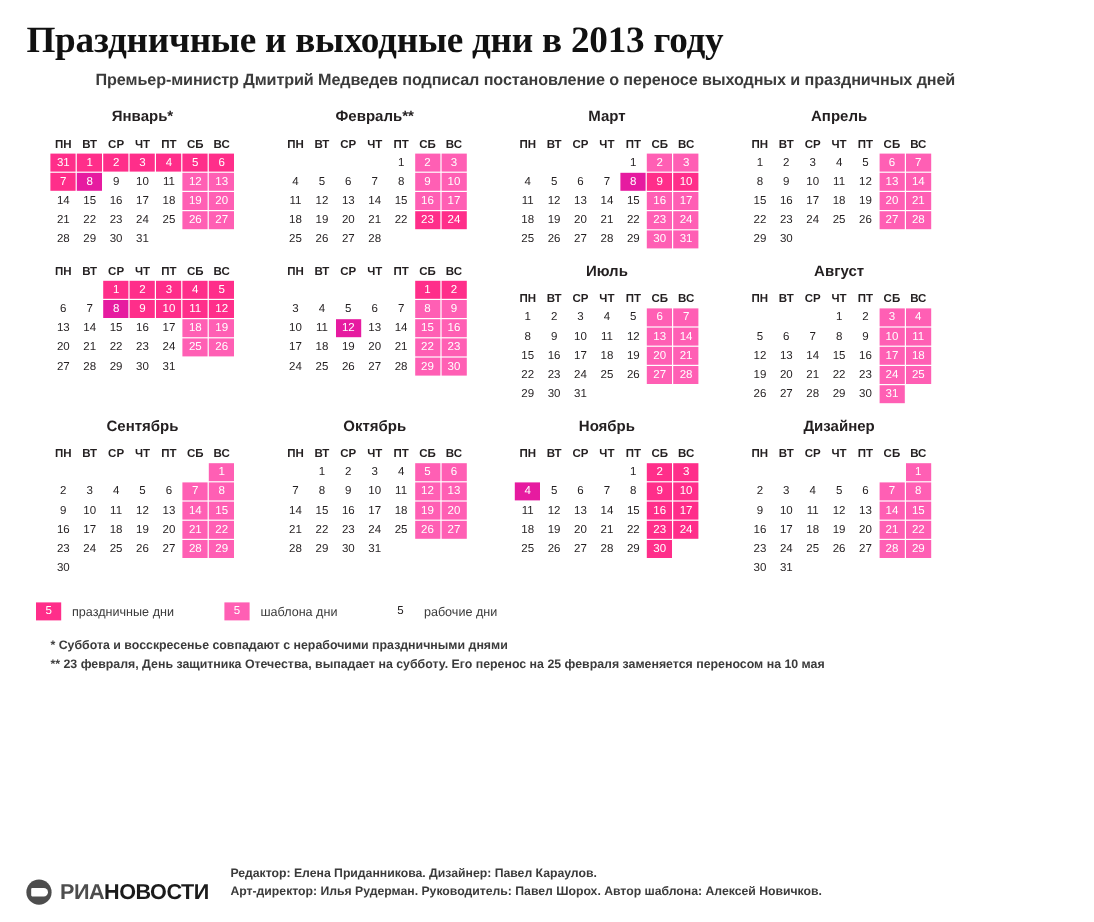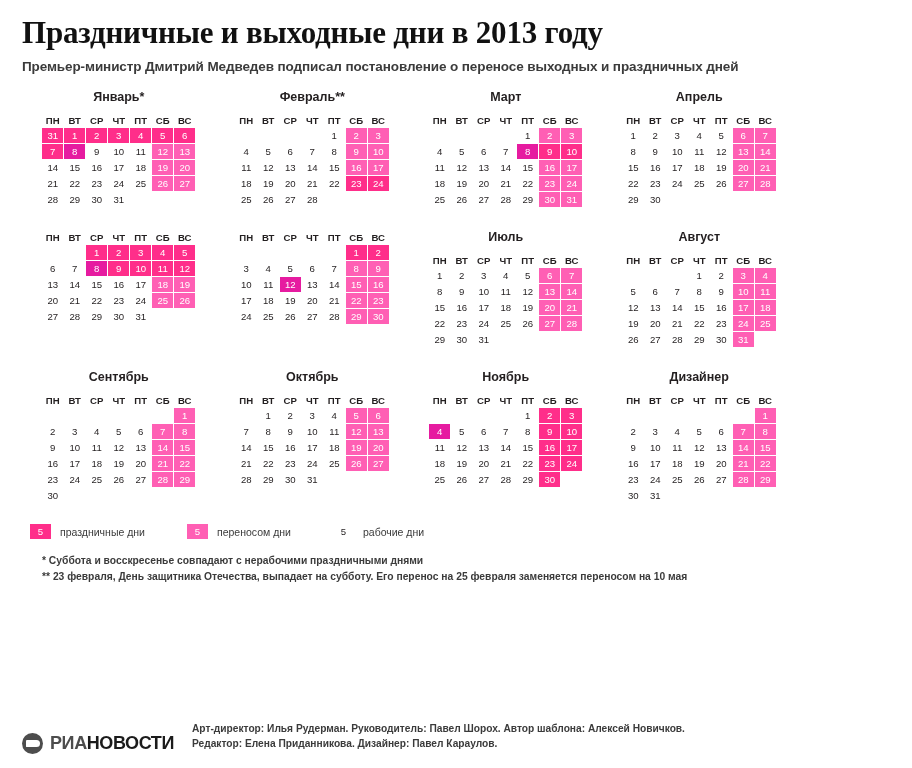--- a/index.html
+++ b/index.html
@@ -32,27 +32,28 @@
     padding-top: 16px;
     color: #111111;
     line-height: 1.1;
   }
   .subtitle {
     font-size: 13.5px;
     font-weight: bold;
     color: #3b3b3b;
     padding-top: 9px;
     letter-spacing: -0.1px;
+    text-align: right;
   }
   
   .cal-grid {
     margin-top: 16px;
     display: grid;
     grid-template-columns: repeat(4, 1fr);
-    row-gap: 22px;
+    row-gap: 11px;
   }
   .month {
     position: relative;
   }
   .month-name {
     text-align: center;
     font-size: 12.5px;
     font-weight: bold;
     color: #231f20;
     margin-bottom: 9px;
@@ -891,39 +892,39 @@
       </div>
     </div>
 
   <div class="legend" id="legend">
       <div class="legend-item">
         <div class="legend-swatch holiday">5</div>
         <div>праздничные дни</div>
       </div>
       <div class="legend-item">
         <div class="legend-swatch weekend">5</div>
-        <div>переносом дни</div>
+        <div>шаблона дни</div>
       </div>
       <div class="legend-item">
         <div class="legend-swatch work">5</div>
         <div>рабочие дни</div>
       </div>
     </div>
 
   <div class="notes" id="notes">
       <div>*  Суббота и восскресенье совпадают с нерабочими праздничными днями</div>
       <div>**  23 февраля, День защитника Отечества, выпадает на субботу. Его перенос на 25 февраля заменяется переносом на 10 мая</div>
     </div>
 
   <div class="footer">
     <div class="logo">
       <div class="logo-mark"></div>
       <div class="logo-text">
         <span class="ria">РИА</span><span class="novosti">НОВОСТИ</span>
       </div>
     </div>
     <div class="credits">
+      <div>Редактор: Елена Приданникова. Дизайнер: Павел Караулов.</div>
       <div>Арт-директор: Илья Рудерман. Руководитель: Павел Шорох. Автор шаблона: Алексей Новичков.</div>
-      <div>Редактор: Елена Приданникова. Дизайнер: Павел Караулов.</div>
     </div>
   </div>
 
 </div>
 
 </body></html>

